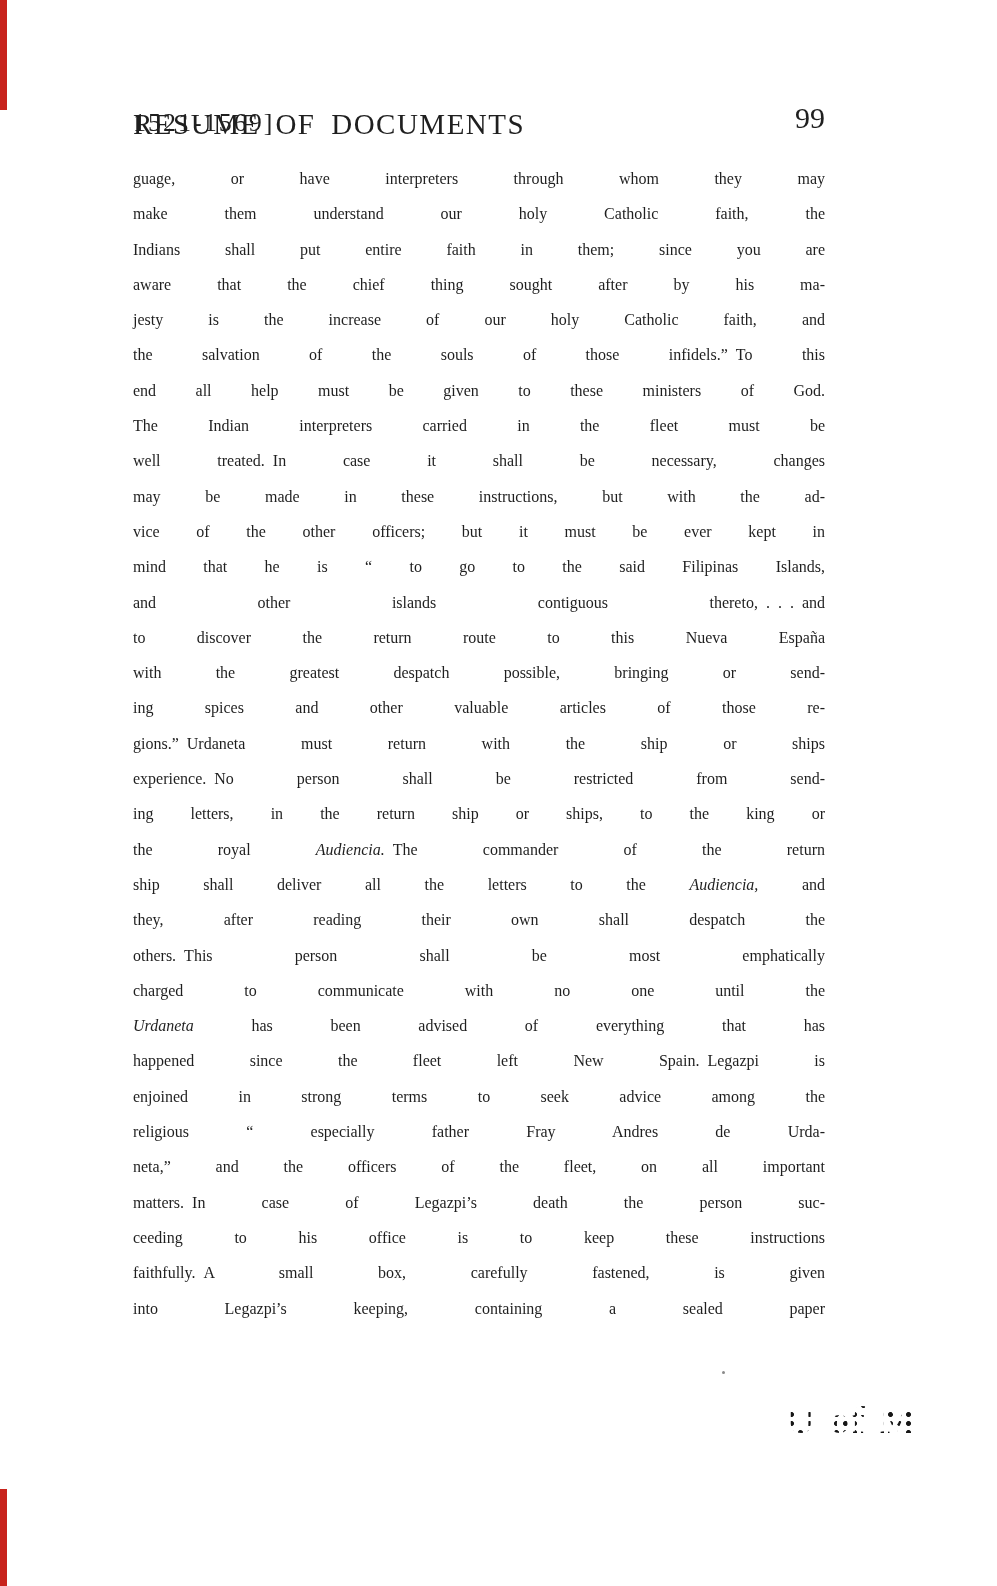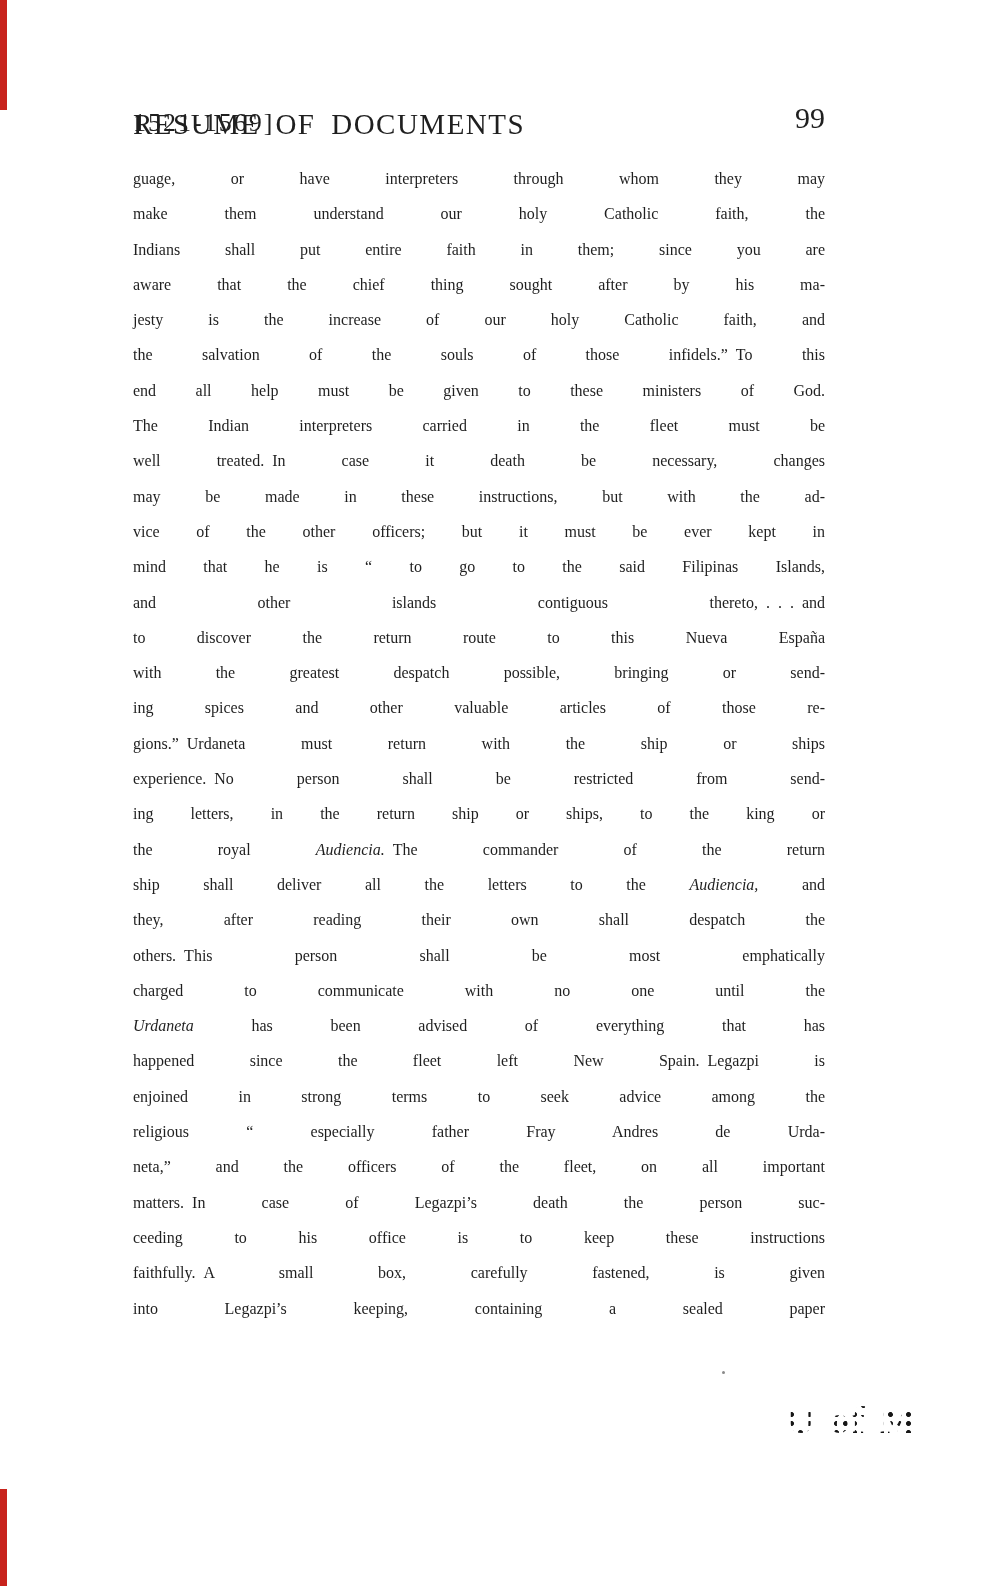--- a/index.html
+++ b/index.html
@@ -92,21 +92,21 @@
 
   <div class="body-text" id="body-text">
       <div class="line"><span>guage, or have interpreters through whom they may</span></div>
       <div class="line"><span>make them understand our holy Catholic faith, the</span></div>
       <div class="line"><span>Indians shall put entire faith in them; since you are</span></div>
       <div class="line"><span>aware that the chief thing sought after by his ma-</span></div>
       <div class="line"><span>jesty is the increase of our holy Catholic faith, and</span></div>
       <div class="line"><span>the salvation of the souls of those infidels.” To this</span></div>
       <div class="line"><span>end all help must be given to these ministers of God.</span></div>
       <div class="line"><span>The Indian interpreters carried in the fleet must be</span></div>
-      <div class="line"><span>well treated. In case it death be necessary, changes</span></div>
+      <div class="line"><span>well treated. In case it shall be necessary, changes</span></div>
       <div class="line"><span>may be made in these instructions, but with the ad-</span></div>
       <div class="line"><span>vice of the other officers; but it must be ever kept in</span></div>
       <div class="line"><span>mind that he is “ to go to the said Filipinas Islands,</span></div>
       <div class="line"><span>and other islands contiguous thereto, . . . and</span></div>
       <div class="line"><span>to discover the return route to this Nueva España</span></div>
       <div class="line"><span>with the greatest despatch possible, bringing or send-</span></div>
       <div class="line"><span>ing spices and other valuable articles of those re-</span></div>
       <div class="line"><span>gions.” Urdaneta must return with the ship or ships</span></div>
       <div class="line"><span>experience. No person shall be restricted from send-</span></div>
       <div class="line"><span>ing letters, in the return ship or ships, to the king or</span></div>

